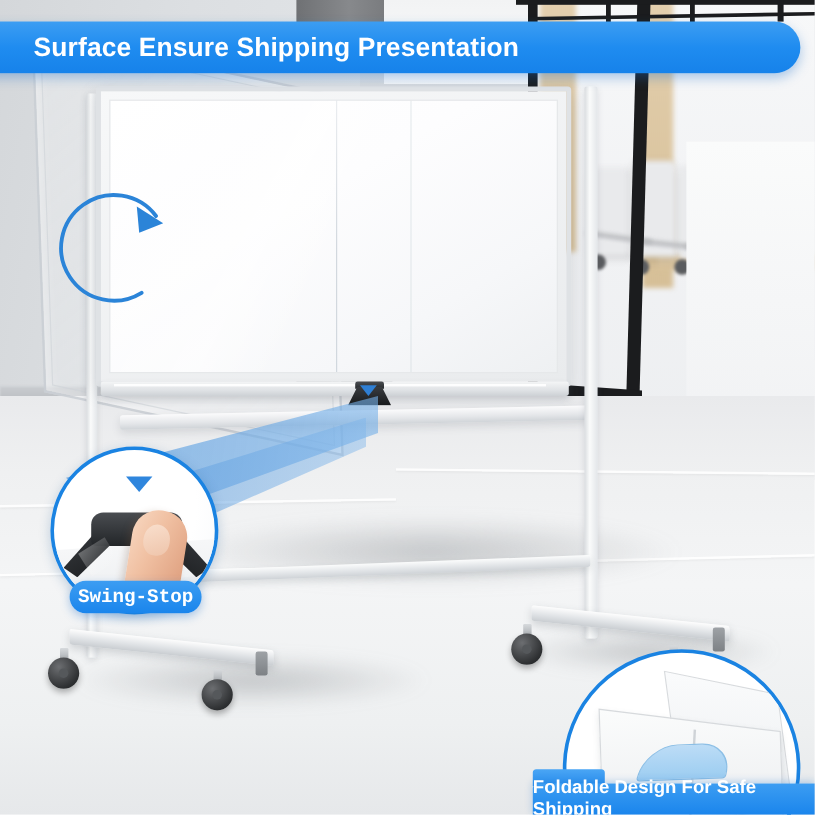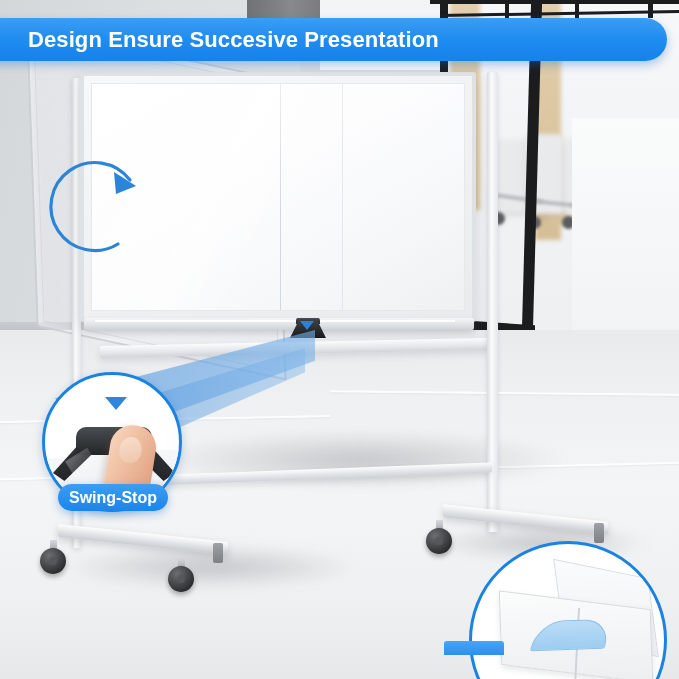--- a/index.html
+++ b/index.html
@@ -290,20 +290,21 @@
     border-radius:50% 50% 45% 45%;
     opacity:.85;
   }
   .pill {
     position:absolute;
     background:linear-gradient(180deg,#3c9df2,#1a85ec);
     color:#fff; font-weight:bold;
     border-radius:16px;
     display:flex; align-items:center; justify-content:center;
     box-shadow:0 3px 8px rgba(25,110,200,.35);
+    font-family:Liberation Mono, monospace;
   }
   .pill-swing {
     left:58px; top:484px; width:110px; height:27px; font-size:16px;
   }
 
   
   .fold-circle {
     position:absolute; left:469px; top:541px; width:198px; height:198px;
     border-radius:50%; border:3px solid #1a83e2;
     background:radial-gradient(circle at 45% 35%, #ffffff 60%, #f5f7f9 100%);
@@ -477,20 +478,21 @@
   </div>
   <div class="pill pill-swing">Swing-Stop</div>
 
   <div class="fold-circle">
     <div class="fold-board-flap"></div>
     <div class="fold-board-main"></div>
     <div class="fold-crease"></div>
     <div class="fold-semi"></div>
   </div>
   <div class="bar-fold-tab"></div>
+  <div class="bar-fold">Foldable Design For Safe Shipping</div>
 
   <div class="banner">
     <div class="banner-inner">
-      <span class="banner-text">Design Ensure Succesive Presentation</span>
+      <span class="banner-text">Surface Ensure Shipping Presentation</span>
     </div>
   </div>
 
 </div>
 
 </body></html>

